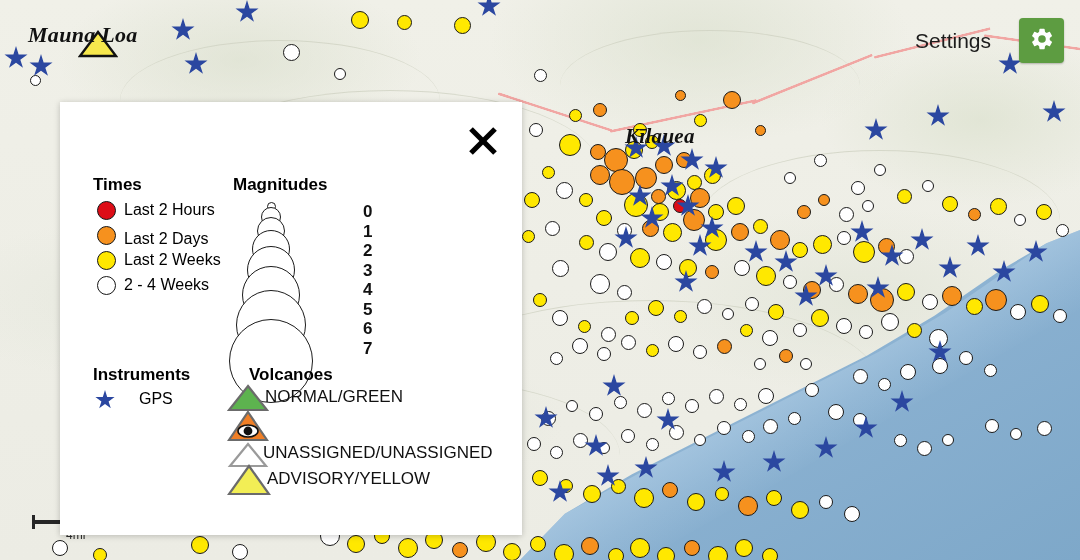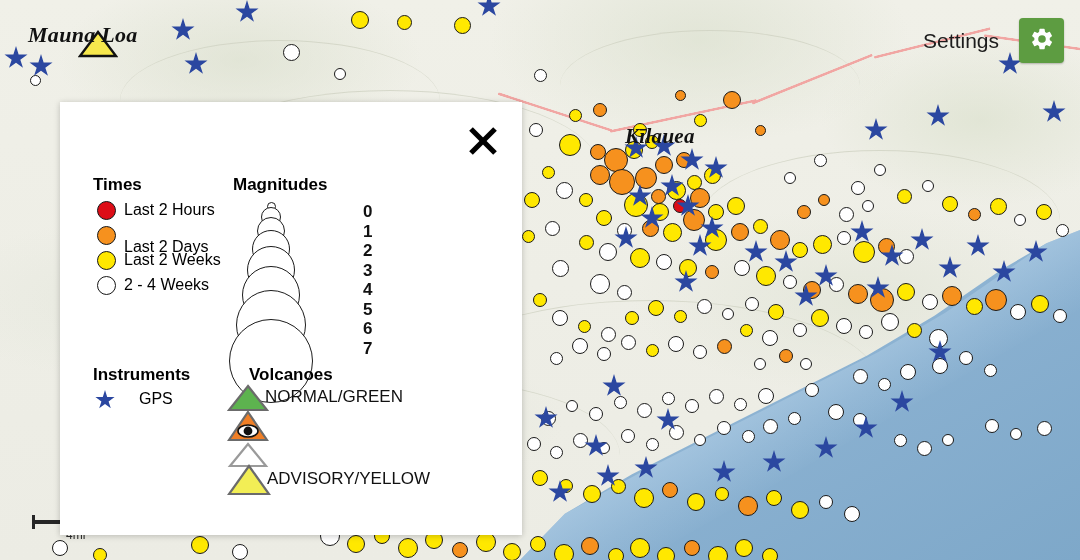--- a/index.html
+++ b/index.html
@@ -46,21 +46,21 @@
     color:#111;white-space:nowrap;letter-spacing:.3px;}
   .vtri{position:absolute;width:0;height:0;}
 
   
   .scalebar{position:absolute;left:32px;bottom:36px;}
   .scalebar .bar{width:66px;height:4px;background:#262626;}
   .scalebar .cap{position:absolute;left:0;top:-5px;width:3px;height:14px;background:#262626;}
   .scalebar .txt{position:absolute;left:34px;top:8px;font-size:12px;color:#2a2a2a;}
 
   
-  .settings{position:absolute;top:18px;right:16px;display:flex;align-items:center;gap:20px;}
+  .settings{position:absolute;top:18px;right:16px;display:flex;align-items:center;gap:28px;}
   .settings-label{font-size:21px;color:#1c1c1c;}
   .gear-btn{width:45px;height:45px;border-radius:4px;background:#5d9c41;
     display:flex;align-items:center;justify-content:center;box-shadow:0 1px 2px rgba(0,0,0,.25);}
 
   
   .legend{position:absolute;left:60px;top:102px;width:462px;height:433px;background:#fff;
     box-shadow:0 1px 6px rgba(0,0,0,.22);}
   .legend-title{position:absolute;left:30px;top:23px;font-size:28px;font-weight:bold;color:#000;}
   .legend-close{position:absolute;right:22px;top:22px;width:34px;height:34px;cursor:pointer;}
   .legend-close svg{display:block;}
@@ -398,21 +398,21 @@
         </svg>
       </span>
     </div>
 
     <div class="col-head" style="left:33px;top:73px;">Times</div>
 
     <div class="swatch" style="left:37px;top:99px;background:#dd0d17;"></div>
     <div class="row-lbl" style="left:64px;top:99px;">Last 2 Hours</div>
 
     <div class="swatch" style="left:37px;top:124px;background:#f6911e;"></div>
-    <div class="row-lbl" style="left:64px;top:136px;">Last 2 Days</div>
+    <div class="row-lbl" style="left:64px;top:128px;">Last 2 Days</div>
 
     <div class="swatch" style="left:37px;top:149px;background:#ffe800;"></div>
     <div class="row-lbl" style="left:64px;top:149px;">Last 2 Weeks</div>
 
     <div class="swatch" style="left:37px;top:174px;background:#ffffff;"></div>
     <div class="row-lbl" style="left:64px;top:174px;">2 - 4 Weeks</div>
 
     <div class="col-head" style="left:173px;top:73px;">Magnitudes</div>
 
     <div id="mag-circles">
@@ -455,20 +455,21 @@
         <ellipse cx="21" cy="21" rx="10" ry="6" fill="#fff" stroke="#111" stroke-width="1.6"></ellipse>
         <circle cx="21" cy="21" r="4.4" fill="#111"></circle>
       </svg>
     </div>
 
     <div class="legtri" style="left:167px;top:340px;">
       <svg width="42" height="26" viewBox="0 0 42 26">
         <polygon points="21,2 39,24 3,24" fill="#ffffff" stroke="#9a9a9a" stroke-width="2.2"></polygon>
       </svg>
     </div>
+    <div class="vol-lbl" style="left:203px;top:341px;">UNASSIGNED/UNASSIGNED</div>
 
     <div class="legtri" style="left:167px;top:362px;">
       <svg width="44" height="32" viewBox="0 0 44 32">
         <polygon points="22,2 42,30 2,30" fill="#f2ee55" stroke="#6b6b6b" stroke-width="2.2"></polygon>
       </svg>
     </div>
     <div class="vol-lbl" style="left:207px;top:367px;">ADVISORY/YELLOW</div>
 
   </div>
 </div>

